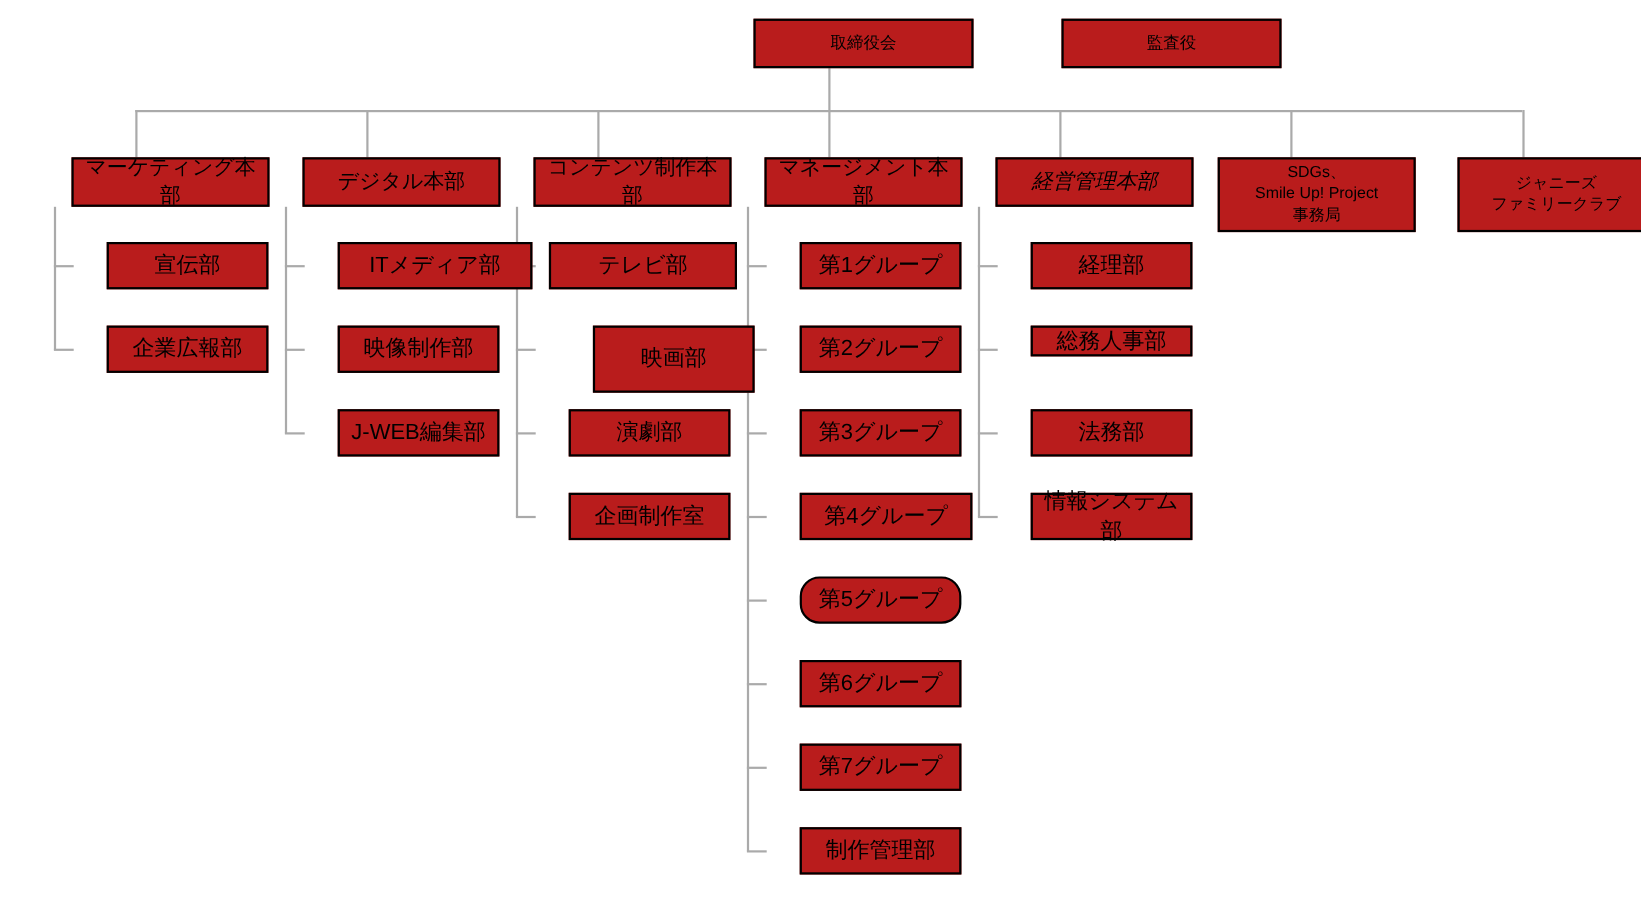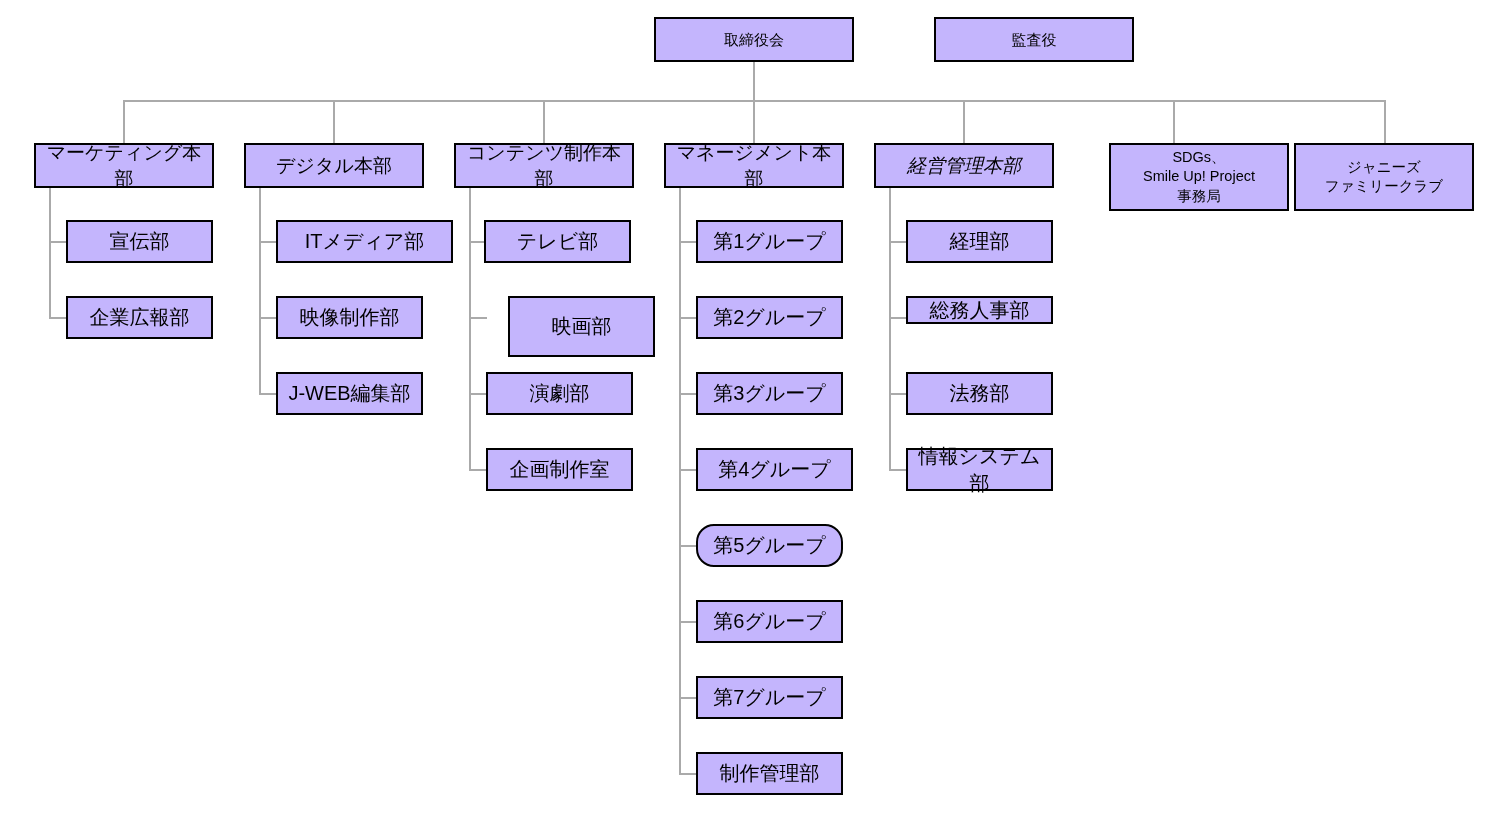--- a/index.html
+++ b/index.html
@@ -16,28 +16,29 @@
     position: relative;
     width: 1492px;
     height: 823px;
     overflow: hidden;
     background: #ffffff;
   }
   
   .node {
     position: absolute;
     box-sizing: border-box;
-    background: #c4b5fd;
+    background: #b91c1c;
     border: 2px solid #ef4444;
     display: flex;
     align-items: center;
     justify-content: center;
     text-align: center;
     color: #000000;
     z-index: 3;
+    margin-left: 31px;
   }
   .node .node-label {
     display: block;
     width: 100%;
     line-height: 1.32;
     white-space: pre-line;
     padding: 0 4px;
     box-sizing: border-box;
   }
   .node.level-0 { font-size: 15px; }
@@ -110,21 +111,21 @@
       </div>
       <div class="node level-1" style="left: 454px; top: 143px; width: 180px; height: 45px; border-color: rgb(0, 0, 0); color: rgb(0, 0, 0);">
         <span class="node-label">コンテンツ制作本部</span>
       </div>
       <div class="node level-1" style="left: 664px; top: 143px; width: 180px; height: 45px; border-color: rgb(0, 0, 0); color: rgb(0, 0, 0);">
         <span class="node-label">マネージメント本部</span>
       </div>
       <div class="node level-1" style="left: 874px; top: 143px; width: 180px; height: 45px; border-color: rgb(0, 0, 0); color: rgb(0, 0, 0); font-style: italic;">
         <span class="node-label">経営管理本部</span>
       </div>
-      <div class="node level-1 multiline" style="left: 1109px; top: 143px; width: 180px; height: 68px; border-color: rgb(0, 0, 0); color: rgb(0, 0, 0);">
+      <div class="node level-1 multiline" style="left: 1076px; top: 143px; width: 180px; height: 68px; border-color: rgb(0, 0, 0); color: rgb(0, 0, 0);">
         <span class="node-label">SDGs、
 Smile Up! Project
 事務局</span>
       </div>
       <div class="node level-1 multiline" style="left: 1294px; top: 143px; width: 180px; height: 68px; border-color: rgb(0, 0, 0); color: rgb(0, 0, 0);">
         <span class="node-label">ジャニーズ
 ファミリークラブ</span>
       </div>
       <div class="node level-2" style="left: 66px; top: 220px; width: 147px; height: 43px; border-color: rgb(0, 0, 0); color: rgb(0, 0, 0);">
         <span class="node-label">宣伝部</span>
@@ -134,21 +135,21 @@
       </div>
       <div class="node level-2" style="left: 276px; top: 220px; width: 177px; height: 43px; border-color: rgb(0, 0, 0); color: rgb(0, 0, 0);">
         <span class="node-label">ITメディア部</span>
       </div>
       <div class="node level-2" style="left: 276px; top: 296px; width: 147px; height: 43px; border-color: rgb(0, 0, 0); color: rgb(0, 0, 0);">
         <span class="node-label">映像制作部</span>
       </div>
       <div class="node level-2" style="left: 276px; top: 372px; width: 147px; height: 43px; border-color: rgb(0, 0, 0); color: rgb(0, 0, 0);">
         <span class="node-label">J-WEB編集部</span>
       </div>
-      <div class="node level-2" style="left: 484px; top: 220px; width: 147px; height: 43px; border-color: rgb(0, 0, 0); color: rgb(0, 0, 0);">
+      <div class="node level-2" style="left: 468px; top: 220px; width: 171px; height: 43px; border-color: rgb(0, 0, 0); color: rgb(0, 0, 0);">
         <span class="node-label">テレビ部</span>
       </div>
       <div class="node level-2" style="left: 508px; top: 296px; width: 147px; height: 61px; border-color: rgb(0, 0, 0); color: rgb(0, 0, 0); justify-content: center;">
         <span class="node-label">映画部</span>
       </div>
       <div class="node level-2" style="left: 486px; top: 372px; width: 147px; height: 43px; border-color: rgb(0, 0, 0); color: rgb(0, 0, 0);">
         <span class="node-label">演劇部</span>
       </div>
       <div class="node level-2" style="left: 486px; top: 448px; width: 147px; height: 43px; border-color: rgb(0, 0, 0); color: rgb(0, 0, 0);">
         <span class="node-label">企画制作室</span>

